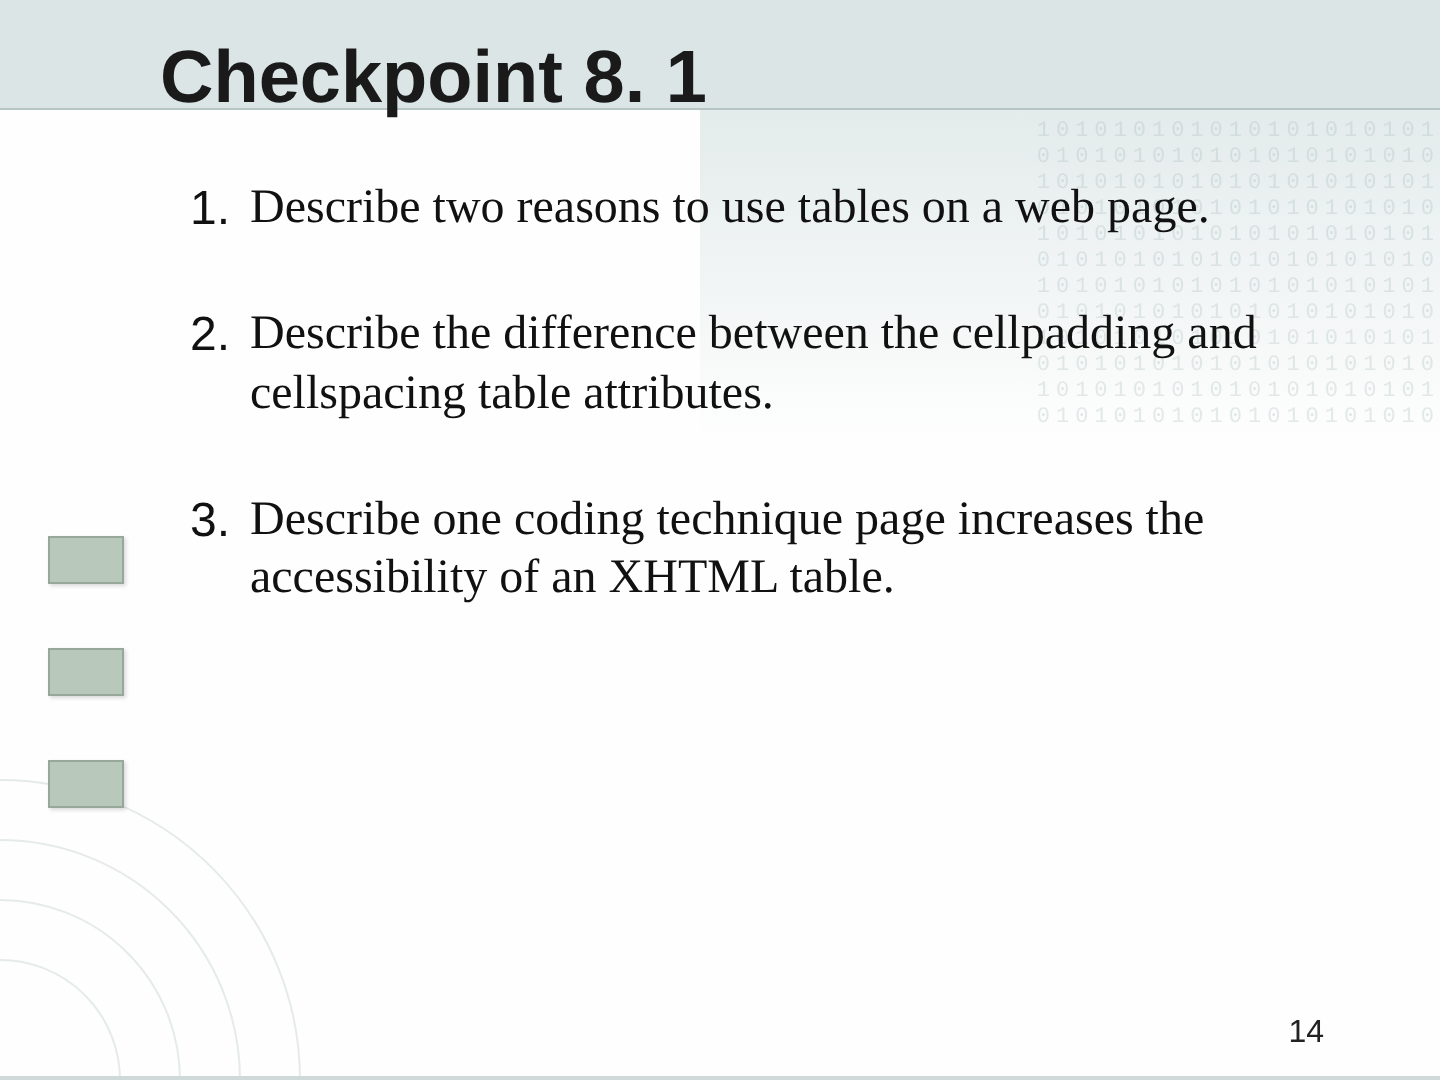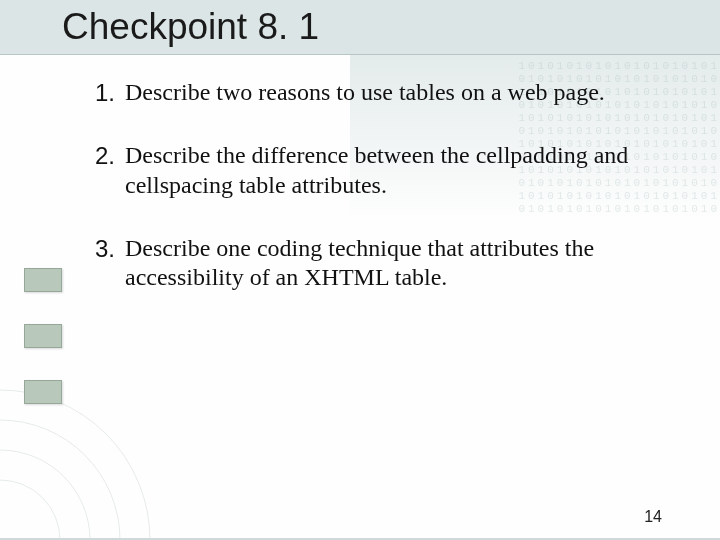--- a/index.html
+++ b/index.html
@@ -51,23 +51,24 @@
     left: 0;
     right: 0;
     height: 1px;
     background: #b8c5c5;
     z-index: 2;
   }
   .title {
     position: relative;
     z-index: 3;
     font-size: 37px;
-    font-weight: normal;
+    font-weight: bold;
     color: #1a1a1a;
-    padding: 6px 0 0 62px;
+    padding: 6px 0 0 80px;
+    margin-top: 12px;
   }
   .content {
     position: relative;
     z-index: 3;
     padding: 30px 60px 0 95px;
   }
   .item {
     margin-bottom: 34px;
     font-size: 24px;
     line-height: 1.22;
@@ -142,21 +143,21 @@
   <div class="item">
     <span class="num">1.</span>
     <span class="txt">Describe two reasons to use tables on a web page.</span>
   </div>
   <div class="item">
     <span class="num">2.</span>
     <span class="txt">Describe the difference between the cellpadding and cellspacing table attributes.</span>
   </div>
   <div class="item">
     <span class="num">3.</span>
-    <span class="txt">Describe one coding technique that attributes the accessibility of an XHTML table.</span>
+    <span class="txt">Describe one coding technique page increases the accessibility of an XHTML table.</span>
   </div>
 </div>
 
 <div class="bullets">
   <div class="bullet"></div>
   <div class="bullet"></div>
   <div class="bullet"></div>
 </div>
 
 <svg class="corner-deco" viewBox="0 0 160 160">

